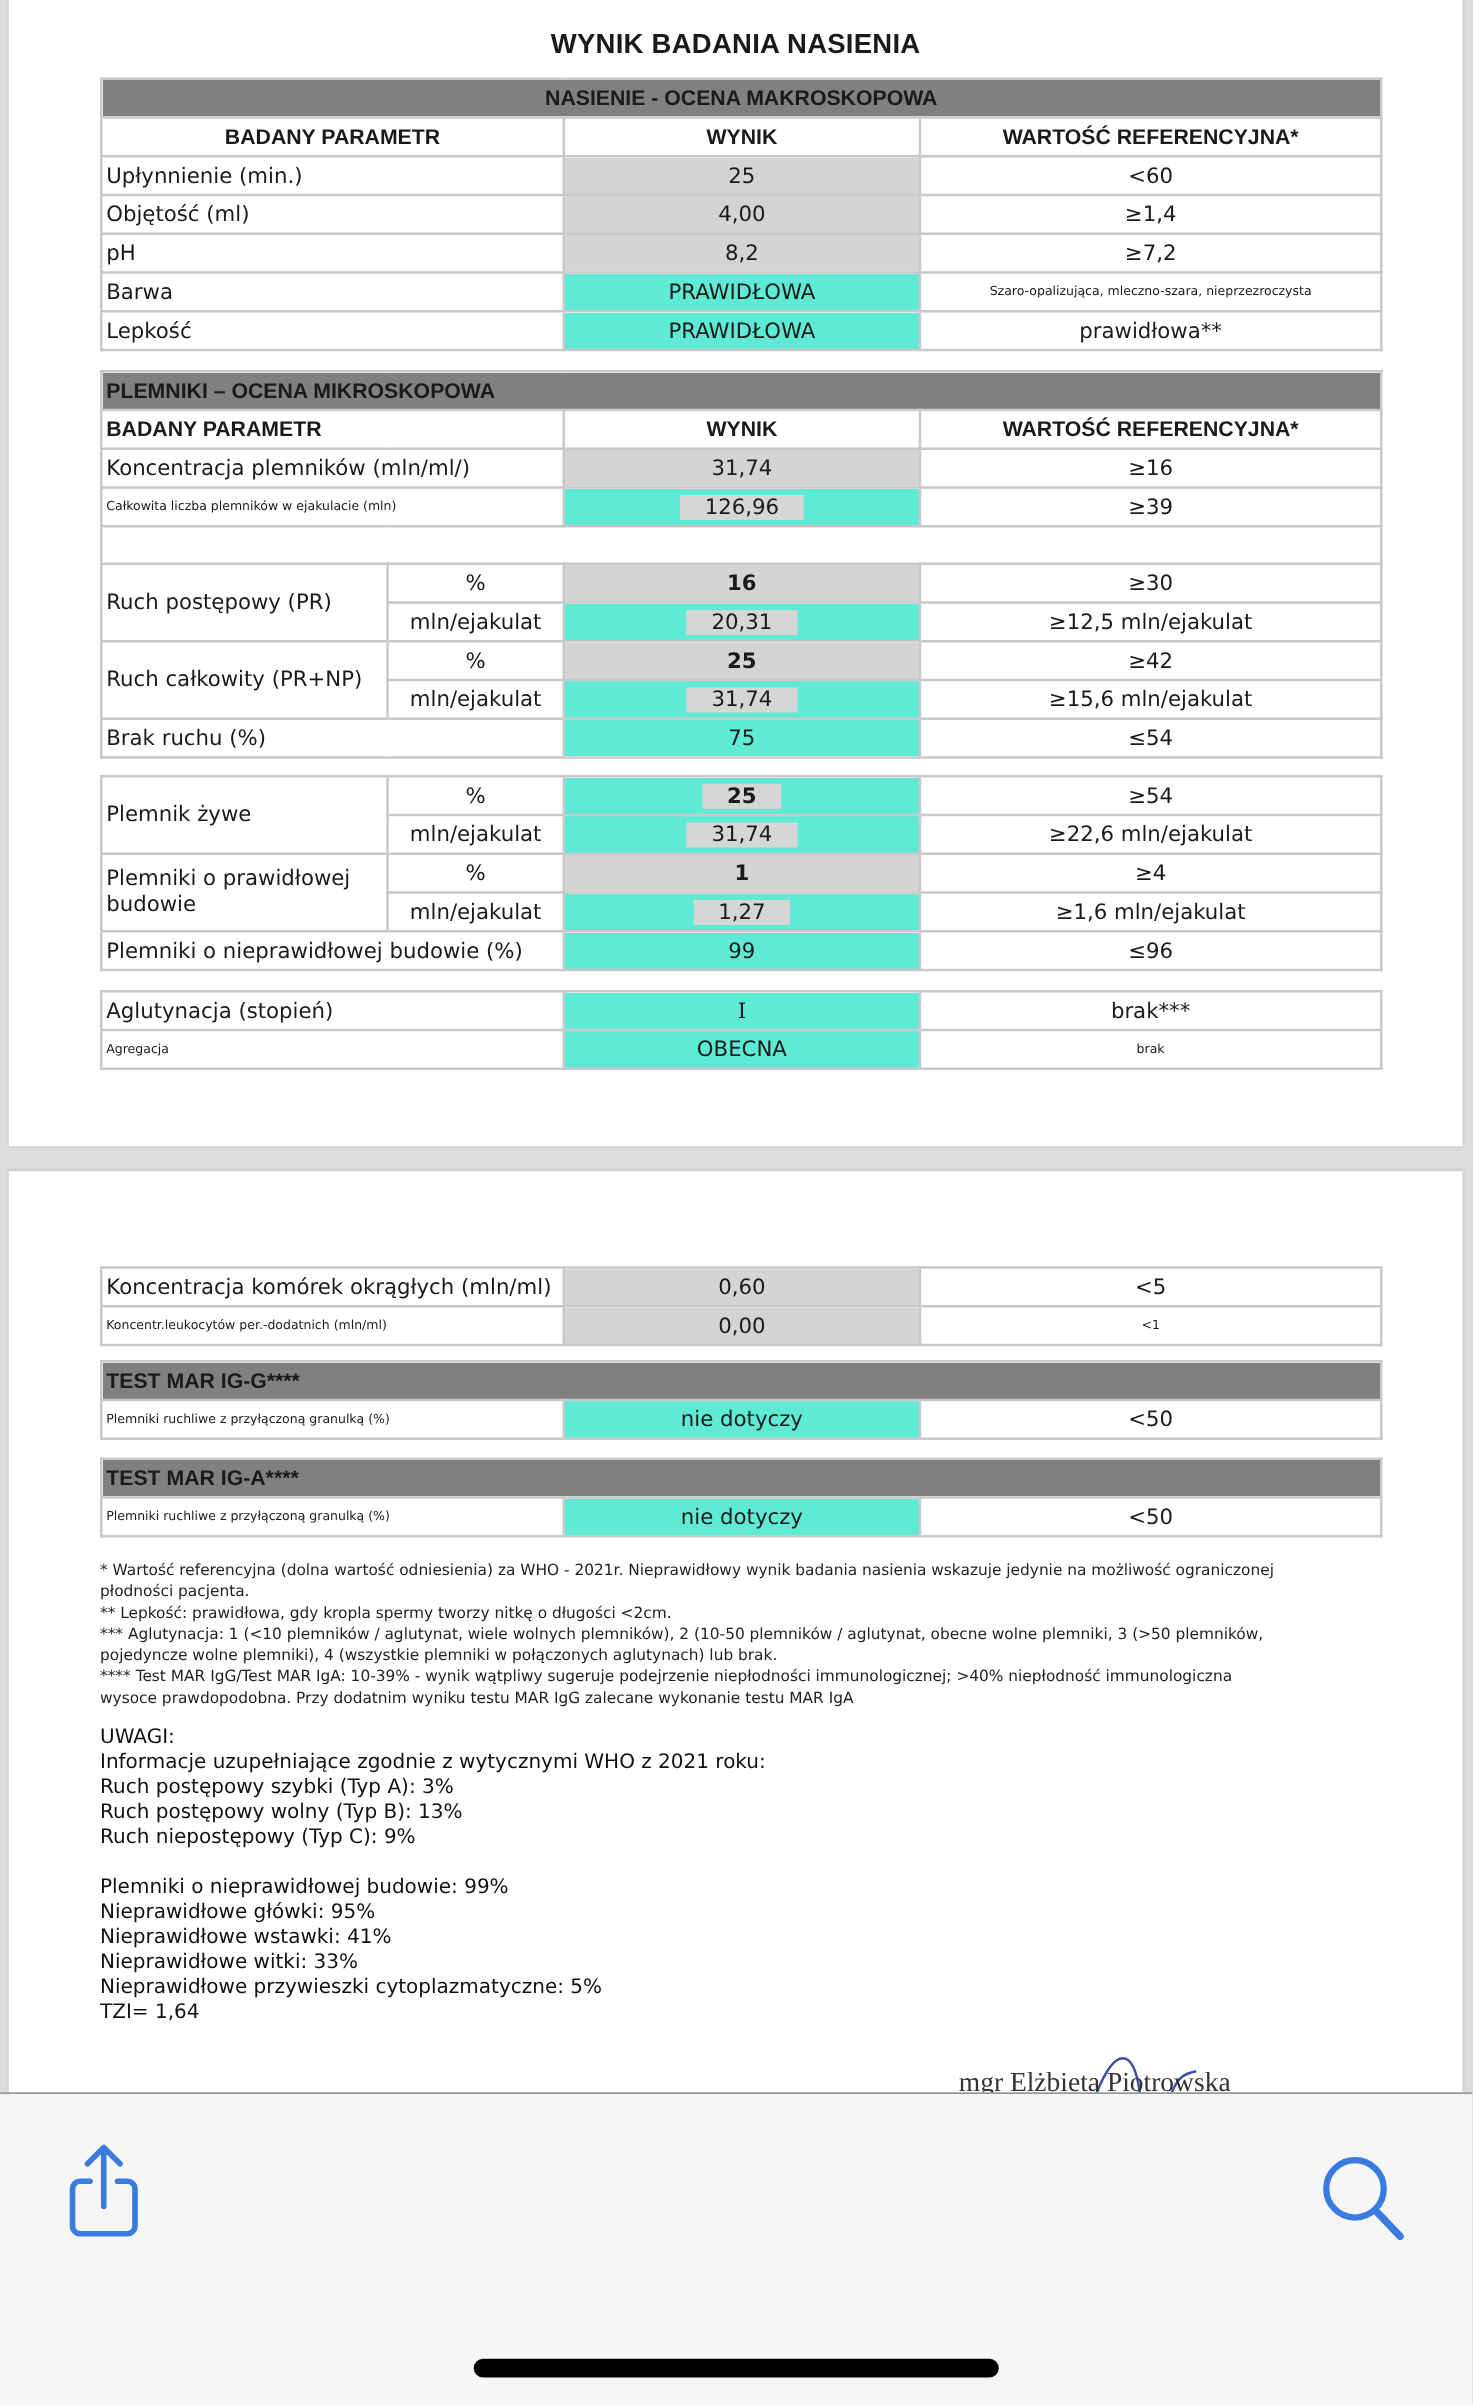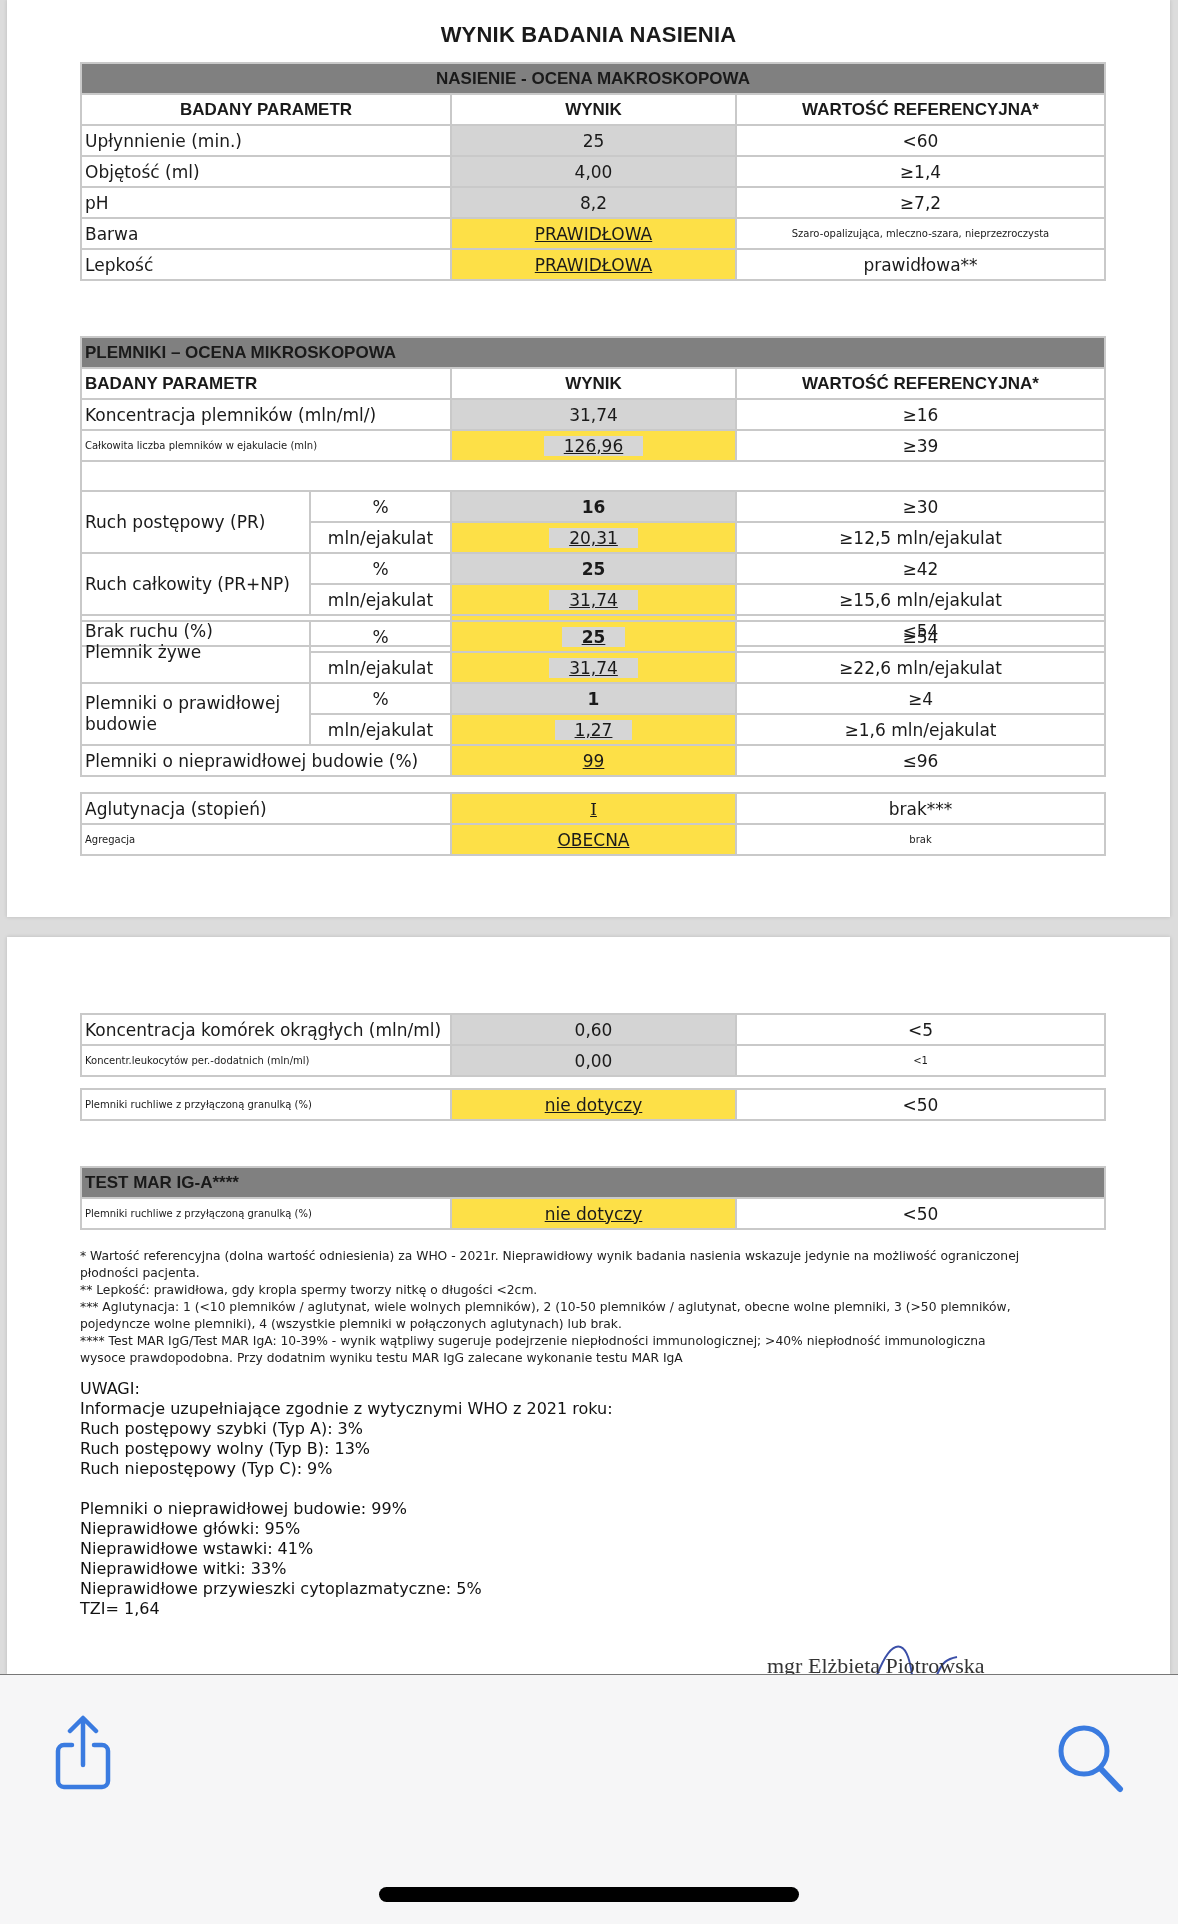--- a/index.html
+++ b/index.html
@@ -12,21 +12,21 @@
 
   .doc-title { position: absolute; left: 0; width: 100%; top: 22px; text-align: center; font-family: "Liberation Sans", sans-serif; font-weight: bold; font-size: 22px; letter-spacing: 0.2px; }
 
   table.t { position: absolute; left: 73px; width: 1024px; border-collapse: collapse; table-layout: fixed; font-size: 17px; }
   table.t td { border: 2px solid #c9c9c9; height: 31px; padding: 0 3px; vertical-align: middle; white-space: nowrap; overflow: hidden; }
   td.sec { background: #808080; font-weight: bold; font-family: "Liberation Sans", sans-serif; font-size: 17px; height: 32px; }
   td.sec.center { text-align: center; }
   td.hdr { font-weight: bold; font-family: "Liberation Sans", sans-serif; }
   td.c { text-align: center; }
   td.v1 { background: #d4d4d4; text-align: center; }
-  td.v2 { background: #fde047; text-align: center; text-decoration: underline; }
+  td.v2 { background: #5eead4; text-align: center; }
   td.small { font-size: 10px; }
   td.top { vertical-align: top; padding-top: 5px; }
   .hl { background: #d6d6d6; padding: 0 20px; }
   b { font-weight: bold; }
 
   .notes { position: absolute; left: 73px; top: 311px; width: 1000px; font-size: 12.3px; line-height: 17px; color: #222; }
   .remarks { position: absolute; left: 73px; top: 442px; width: 900px; font-size: 16px; line-height: 20px; color: #111; }
   .remarks .gap { height: 20px; }
 
   .signature { position: absolute; left: 760px; top: 716px; font-size: 22px; color: #333; font-family: "Liberation Serif", serif; white-space: nowrap; }
@@ -80,21 +80,21 @@
       <td class="c small">Szaro-opalizująca, mleczno-szara, nieprzezroczysta</td>
     </tr>
     <tr>
       <td>Lepkość</td>
       <td class="v2">PRAWIDŁOWA</td>
       <td class="c">prawidłowa**</td>
     </tr>
   </tbody>
     </table>
 
-  <table class="t" style="top:296px;margin-top:40px;">
+  <table class="t" style="top:296px;">
     <colgroup>
         <col style="width:229px">
         <col style="width:141px">
         <col style="width:285px">
         <col style="width:369px">
       </colgroup>
     <tbody>
         <tr>
       <td class="sec" colspan="4">PLEMNIKI – OCENA MIKROSKOPOWA</td>
     </tr>
@@ -228,20 +228,23 @@
   </tbody>
     </table>
 
   <table class="t" style="top:151px;">
     <colgroup>
         <col style="width:370px">
         <col style="width:285px">
         <col style="width:369px">
       </colgroup>
     <tbody>
+        <tr>
+      <td class="sec" colspan="3">TEST MAR IG-G****</td>
+    </tr>
     <tr>
       <td class="small">Plemniki ruchliwe z przyłączoną granulką (%)</td>
       <td class="v2">nie dotyczy</td>
       <td class="c">&lt;50</td>
     </tr>
   </tbody>
     </table>
 
   <table class="t" style="top:229px;">
     <colgroup>

